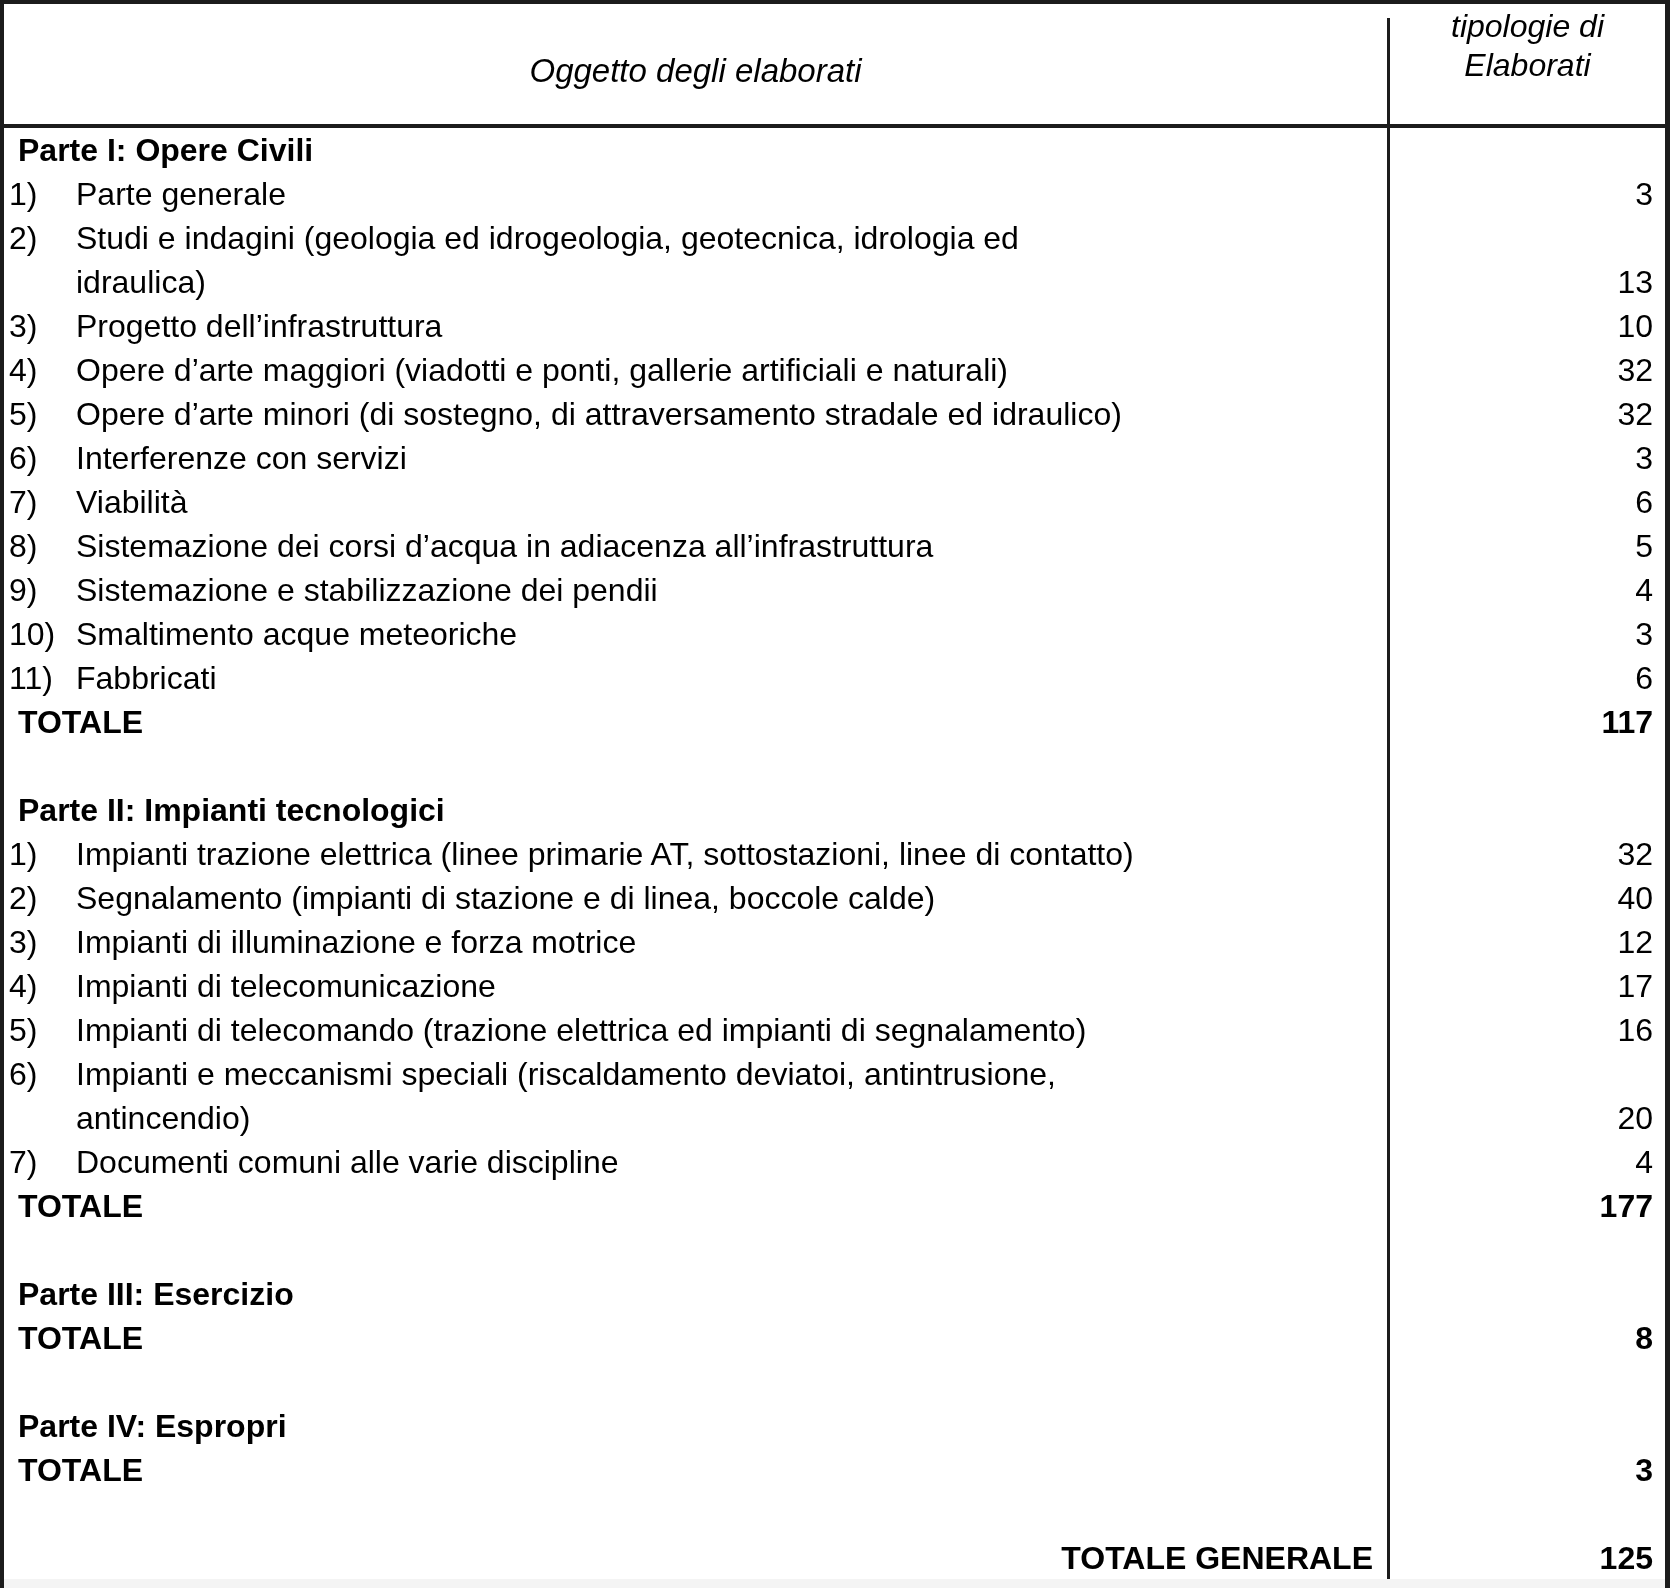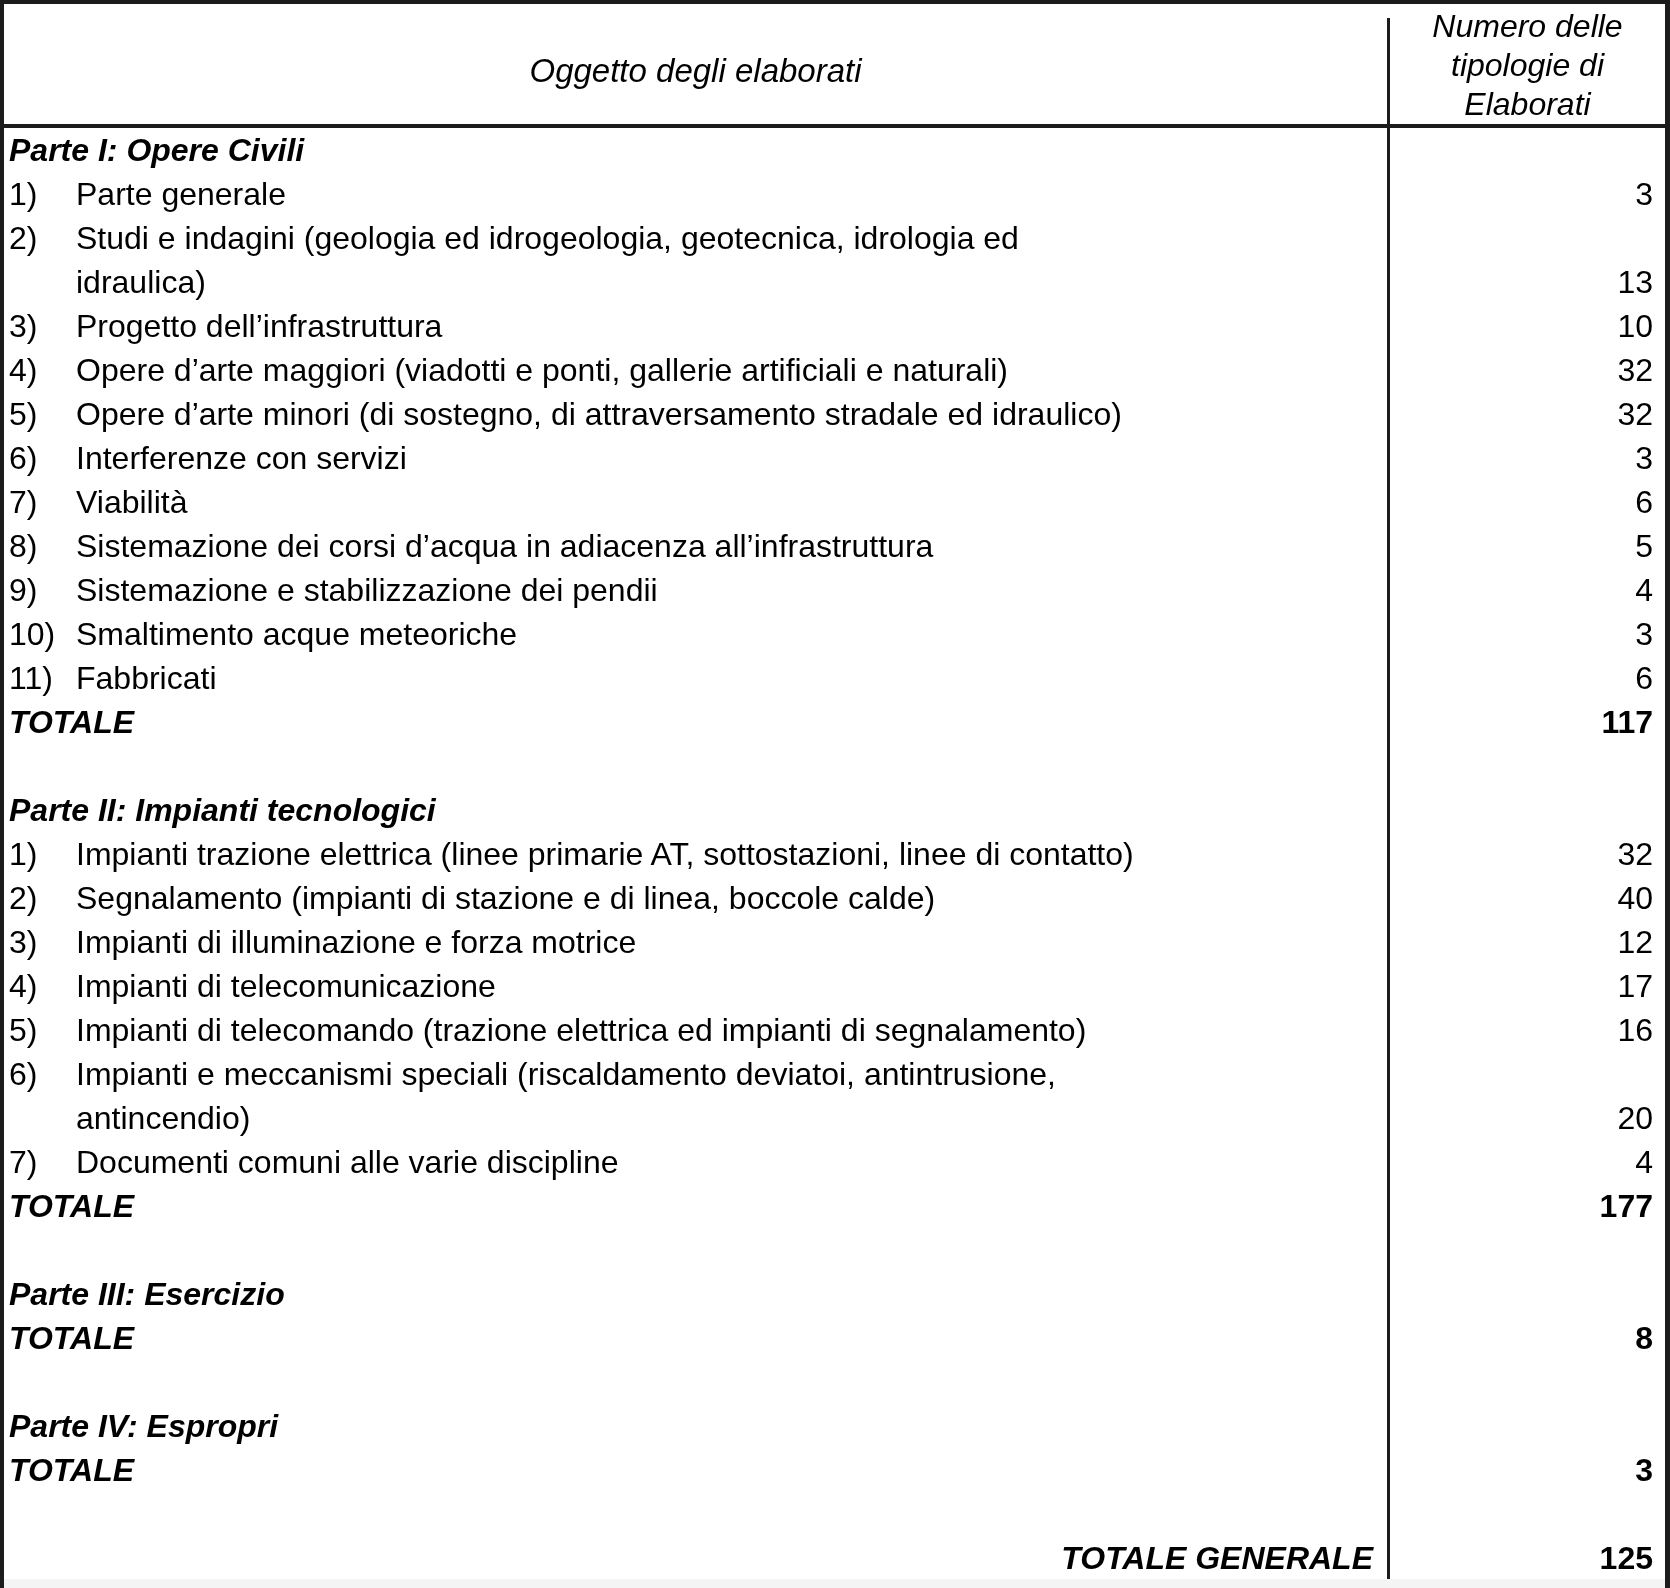--- a/index.html
+++ b/index.html
@@ -74,41 +74,40 @@
     flex: 1;
     overflow: hidden;
   }
   .cell-value {
     flex: 1;
     text-align: right;
     padding-right: 12px;
     box-sizing: border-box;
   }
   .row.bold { font-weight: bold; }
-  .row.noindent .cell-text { padding-left: 5px; font-style: italic; }
+  .row.noindent .cell-text { padding-left: 14px; }
   .row.align-right .cell-text { text-align: right; padding-right: 14px; }
   .scan-edge {
     position: absolute;
     left: -4px;
     right: -5px;
     bottom: 0;
     height: 9px;
     background: #f4f4f4;
     z-index: 2;
   }
 </style>
 </head>
 <body>
 
 <div class="doc-table">
 
   <div class="thead">
     <div class="thead-left">Oggetto degli elaborati</div>
     <div class="thead-right">
-      <div>Numero delle</div>
       <div>tipologie di</div>
       <div>Elaborati</div>
     </div>
   </div>
 
   <div class="tbody">
   <div class="row bold noindent">
     <div class="cell-left">
 
       <span class="cell-text">Parte I: Opere Civili</span>

